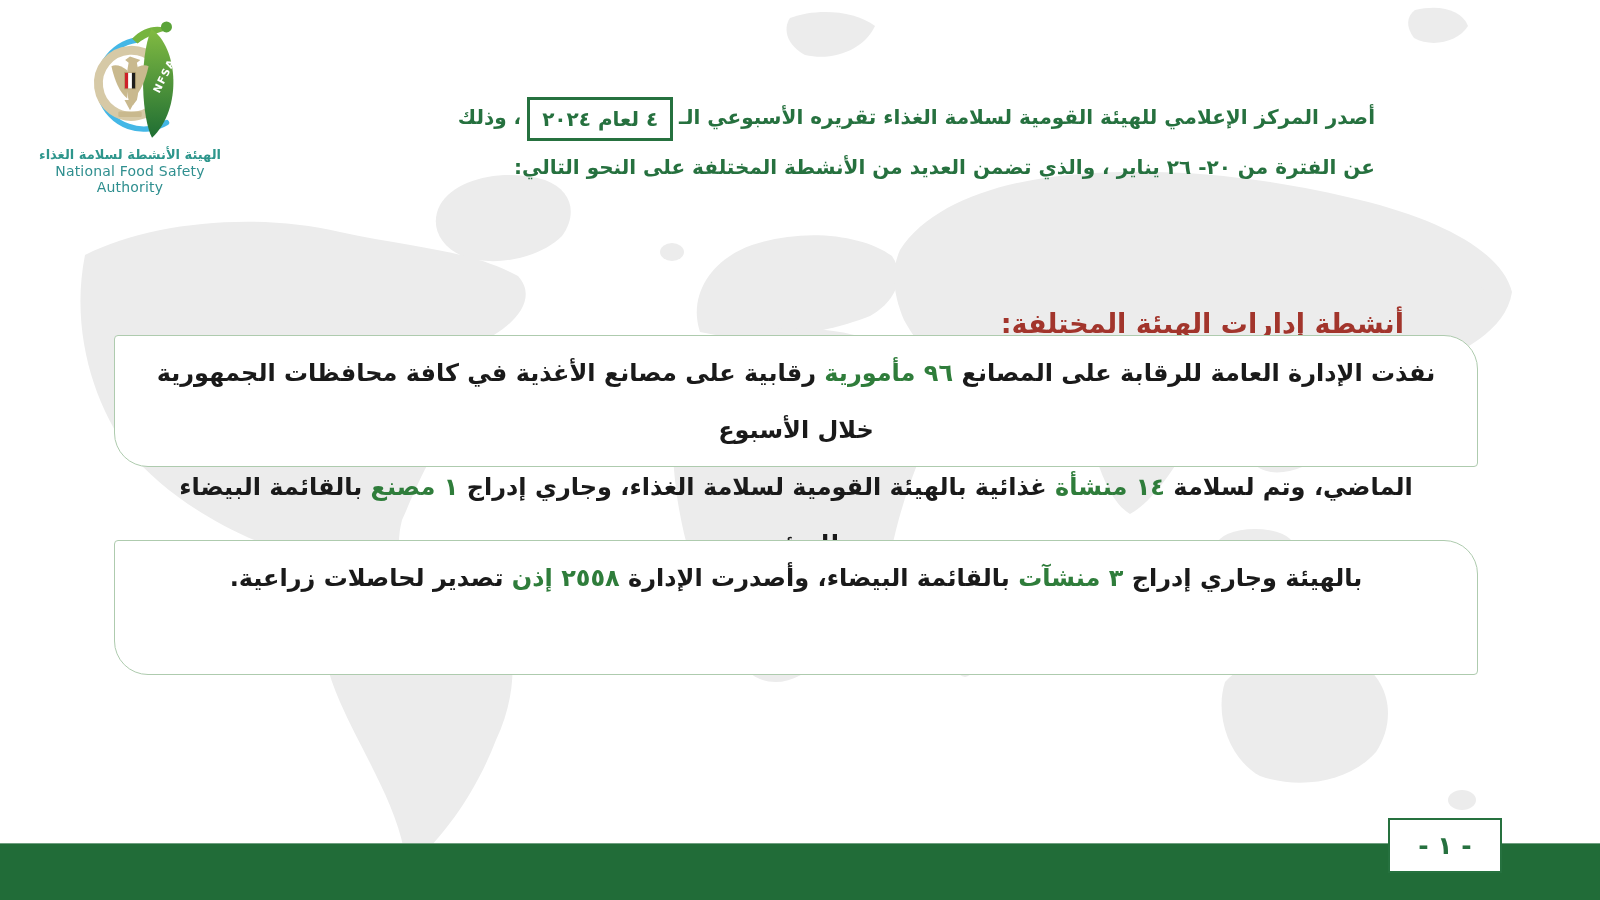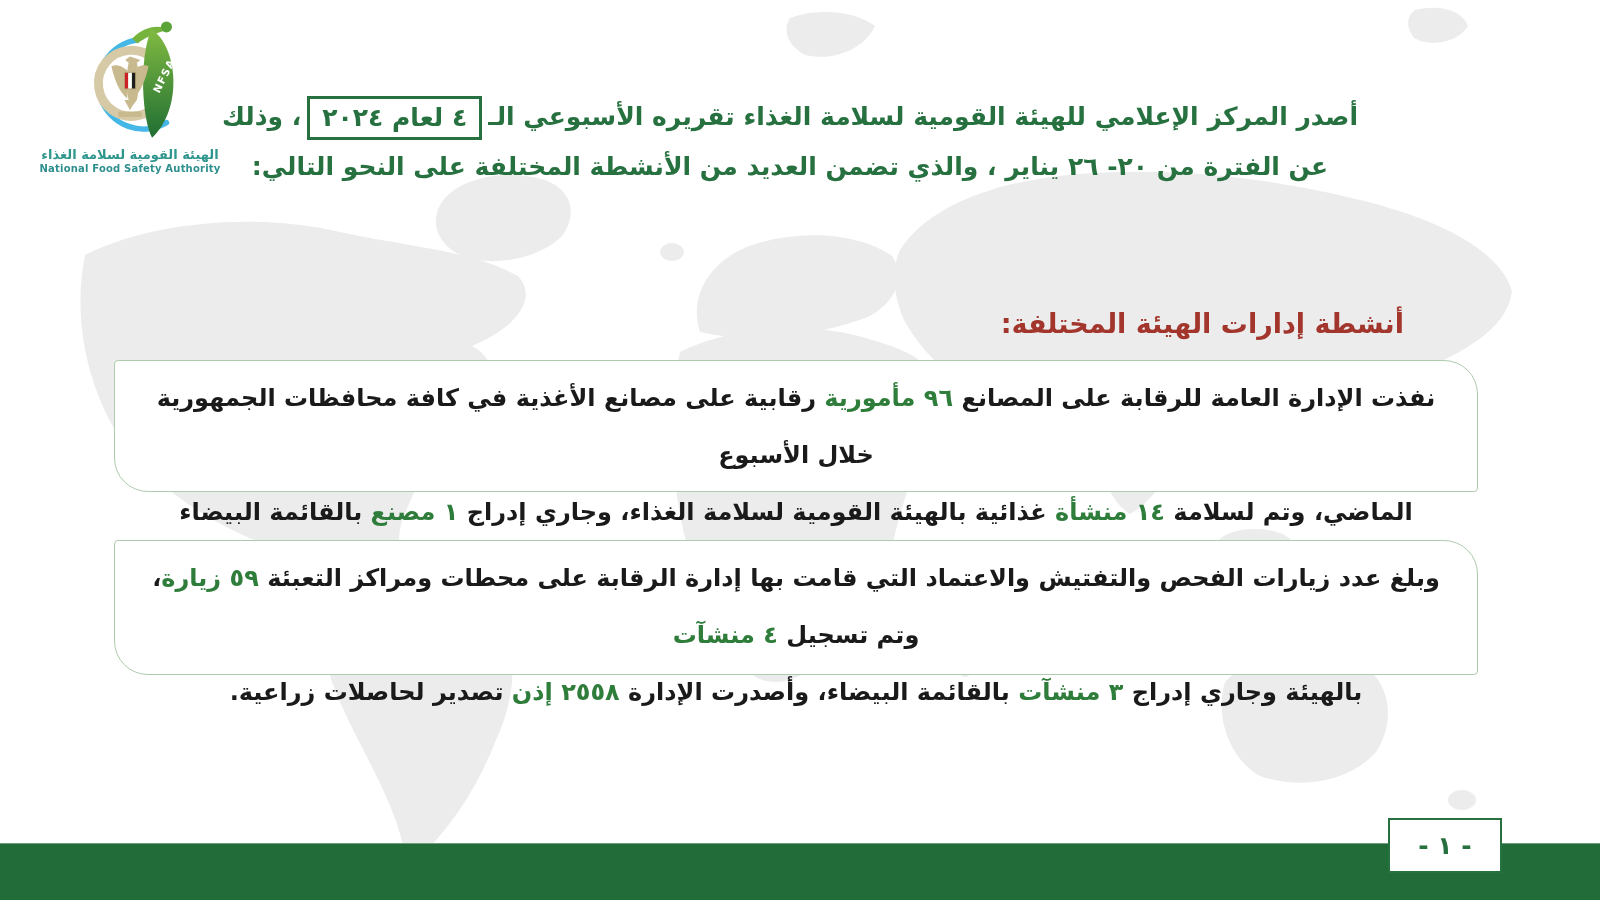--- a/index.html
+++ b/index.html
@@ -8,47 +8,47 @@
     background:#ffffff;
     font-family:"DejaVu Sans",sans-serif;
   }
   
   #map{position:absolute;left:0;top:0;width:1600px;height:900px;z-index:0;}
   
   .logo-wrap{position:absolute;left:30px;top:18px;width:200px;z-index:2;}
   .logo-svg{display:block;margin:0 auto;}
   .logo-text{width:200px;text-align:center;margin-top:2px;line-height:1.15;}
   .logo-text .ar{color:#2e968c;font-size:13px;font-weight:bold;direction:rtl;}
-  .logo-text .en{color:#2f8f8f;font-size:10px;font-weight:bold;letter-spacing:.2px;}
+  .logo-text .en{color:#2f8f8f;font-size:14px;font-weight:normal;letter-spacing:.2px;}
   
   .report-header{
     position:absolute;top:92px;left:205px;width:1170px;z-index:2;
-    direction:rtl;text-align:center;
-    color:#26713f;font-size:25px;font-weight:bold;line-height:50px;
+    direction:rtl;text-align:right;
+    color:#26713f;font-size:20px;font-weight:bold;line-height:50px;
   }
   .report-number-box{
     display:inline-block;border:3px solid #26713f;background:#ffffff;
     padding:0 12px;margin:0 6px;line-height:38px;vertical-align:middle;
   }
   
   .section-heading{
     position:absolute;top:260px;right:196px;z-index:2;
     direction:rtl;color:#a2352c;font-size:27px;font-weight:bold;margin-top:48px;
   }
   
   .activity-box{
     position:absolute;left:114px;width:1364px;z-index:2;box-sizing:border-box;
     background:#ffffff;border:1px solid #aecbae;
     border-radius:4px 34px 4px 34px;
     direction:rtl;text-align:center;
     color:#1a1a1a;font-size:24px;font-weight:bold;line-height:57px;
     padding:9px 28px 8px 28px;
   }
   .activity-box .hl{color:#2f7d3b;}
-  #box1{top:335px;height:132px;margin-top:25px;}
+  #box1{top:335px;height:132px;}
   #box2{top:540px;height:135px;}
   
   .footer-bar{
     position:absolute;left:0;top:843px;width:1600px;height:57px;
     background:#216c38;border-top:1px solid #6f9f7f;z-index:1;
   }
   .page-number-box{
     position:absolute;left:1388px;top:818px;width:114px;height:55px;z-index:3;
     background:#ffffff;border:2px solid #26713f;box-sizing:border-box;
     color:#26713f;font-size:25px;font-weight:bold;
@@ -120,21 +120,21 @@
       <g>
         <rect x="77" y="79" width="5.4" height="24" fill="#ce2029"></rect>
         <rect x="82.4" y="79" width="5.4" height="24" fill="#ffffff"></rect>
         <rect x="87.8" y="79" width="5.4" height="24" fill="#1d1d1b"></rect>
         <rect x="77" y="79" width="16.2" height="24" fill="none" stroke="#b5a372" stroke-width="1.2"></rect>
       </g>
       <rect x="68" y="136" width="34" height="8" rx="2" fill="#c9b98e"></rect>
     </g>
   </svg>
   <div class="logo-text">
-    <div class="ar">الهيئة القومية لسلامة الغذاء</div>
+    <div class="ar">الهيئة الأنشطة لسلامة الغذاء</div>
     <div class="en">National Food Safety Authority</div>
   </div>
 </div>
 
 <div class="report-header">
   <span>أصدر المركز الإعلامي للهيئة القومية لسلامة الغذاء تقريره الأسبوعي الـ</span><span class="report-number-box">٤ لعام ٢٠٢٤</span><span>، وذلك</span><br>
   <span>عن الفترة من ٢٠- ٢٦ يناير ، والذي تضمن العديد من الأنشطة المختلفة على النحو التالي:</span>
 </div>
 
 <div class="section-heading">أنشطة إدارات الهيئة المختلفة:</div>
@@ -143,23 +143,20 @@
   <div>
     <span>نفذت الإدارة العامة للرقابة على المصانع </span><span class="hl">٩٦ مأمورية</span><span> رقابية على مصانع الأغذية في كافة محافظات الجمهورية خلال الأسبوع</span>
   </div>
   <div>
     <span>الماضي، وتم لسلامة </span><span class="hl">١٤ منشأة</span><span> غذائية بالهيئة القومية لسلامة الغذاء، وجاري إدراج </span><span class="hl">١ مصنع</span><span> بالقائمة البيضاء للهيئة .</span>
   </div>
 </div>
 
 <div class="activity-box" id="box2">
   <div>
-    <span>وبلغ عدد زيارات الفحص والتفتيش والاعتماد التي قامت بها إدارة الرقابة على محطات ومراكز التعبئة </span><span class="hl">٥٩ زيارة</span><span>، وتم تسجيل </span><span class="hl">٤ منشآت</span>
-  </div>
-  <div>
     <span>بالهيئة وجاري إدراج </span><span class="hl">٣ منشآت</span><span> بالقائمة البيضاء، وأصدرت الإدارة </span><span class="hl">٢٥٥٨ إذن</span><span> تصدير لحاصلات زراعية.</span>
   </div>
 </div>
 
 <div class="footer-bar"></div>
 <div class="page-number-box">
   <span>- ١ -</span>
 </div>
 
 </body></html>

